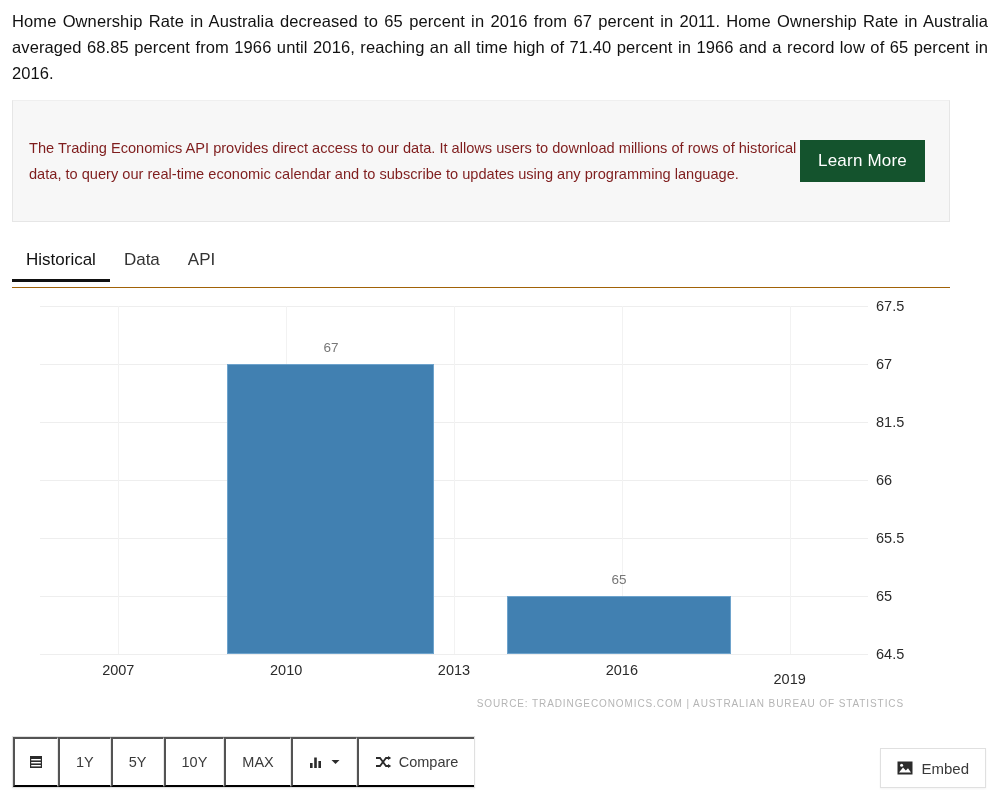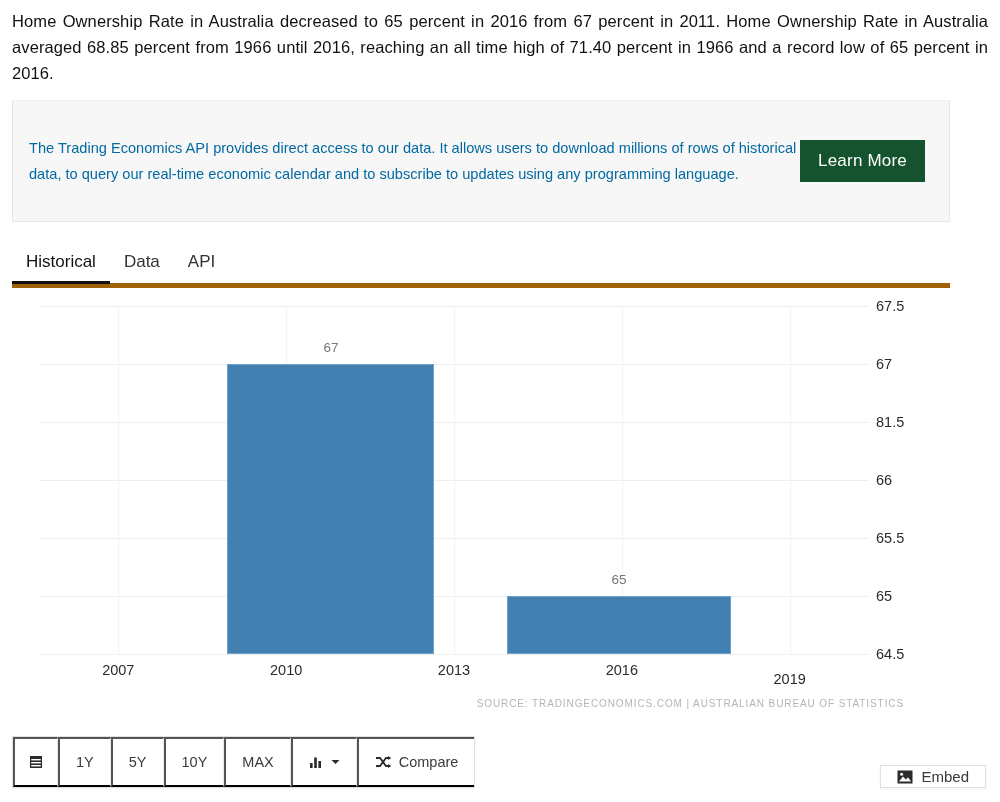--- a/index.html
+++ b/index.html
@@ -35,42 +35,42 @@
     border-top: 1px solid #efefef;
     height: 122px;
     display: flex;
     align-items: center;
     padding: 0 24px 0 16px;
   }
   .promo-text {
     flex: 1;
     font-size: 14.6px;
     line-height: 26px;
-    color: #0369a1;
+    color: #7f1d1d;
     padding-right: 2px;
     max-width: 775px;
   }
   .learn-more {
     background: #14532d;
     color: #ffffff;
     border: none;
     font-family: "Liberation Sans", sans-serif;
     font-size: 17px;
     padding: 11px 18px;
     cursor: pointer;
     white-space: nowrap;
     letter-spacing: .2px;
   }
 
   
   .tabs {
     margin: 22px 50px 0 12px;
-    border-bottom: 5px solid #a16207;
-    display: flex;
-    align-items: flex-end;
+    border-bottom: 1px solid #a16207;
+    display: flex;
+    align-items: center;
     height: 44px;
   }
   .tab {
     font-size: 17px;
     color: #333333;
     padding: 0 14px 11px 14px;
     cursor: pointer;
     position: relative;
     background: none;
     border: none;
@@ -182,21 +182,21 @@
   .tb-btn.icon-only { padding: 0 13px; }
 
   .embed-btn {
     position: absolute;
     right: 14px;
     bottom: 14px;
     display: flex;
     align-items: center;
     gap: 8px;
     padding: 0 16px;
-    height: 23px;
+    height: 40px;
     border: 1px solid #e0e0e0;
     background: #ffffff;
     font-size: 15px;
     color: #3a3a3a;
     cursor: pointer;
     font-family: "Liberation Sans", sans-serif;
     box-shadow: 0 1px 2px rgba(0,0,0,.05);
   }
   svg { display: block; }
 </style>

